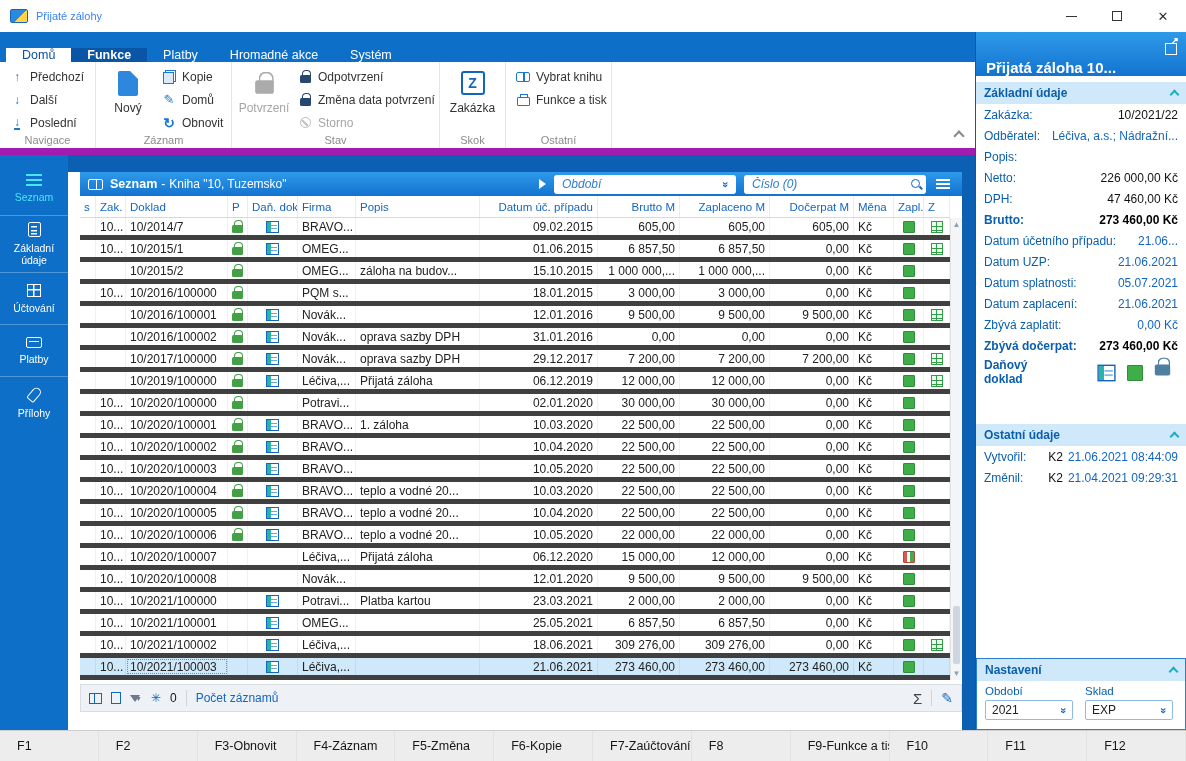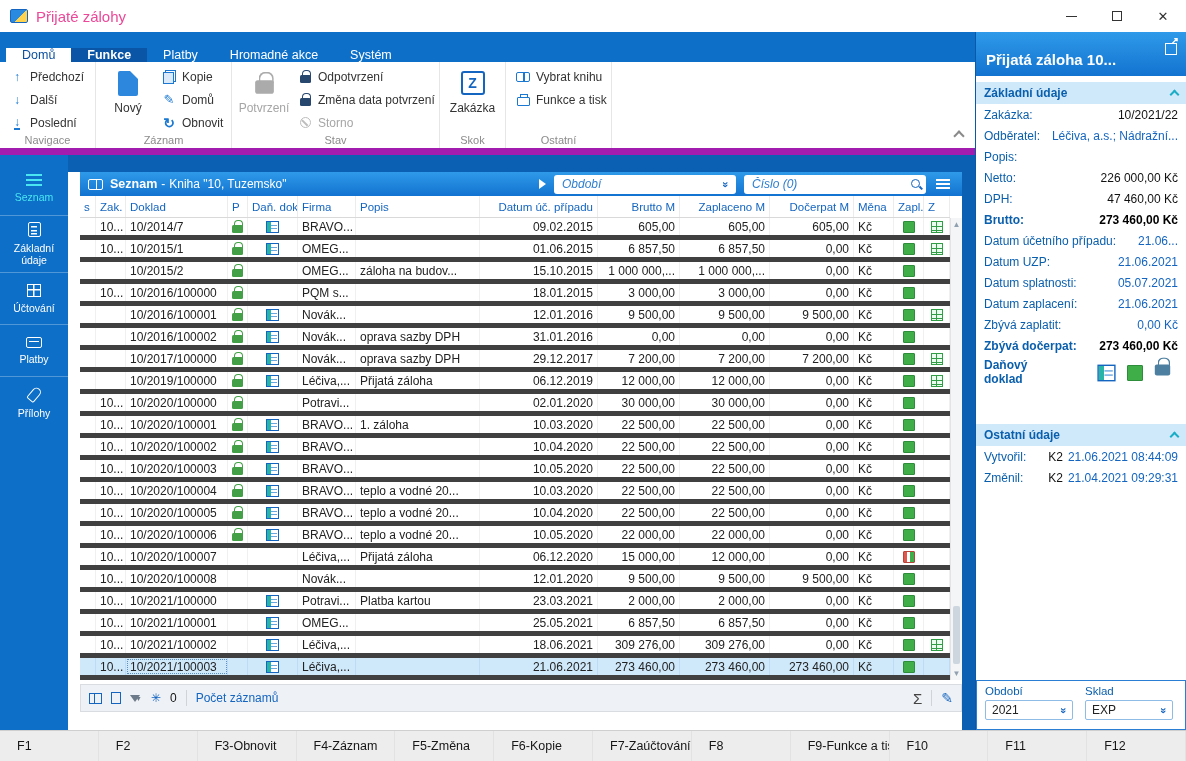--- a/index.html
+++ b/index.html
@@ -4,21 +4,21 @@
 <style>
   *{margin:0;padding:0;box-sizing:border-box}
   html,body{width:1186px;height:761px;overflow:hidden}
   body{font-family:"Liberation Sans",sans-serif;font-size:12px;color:#222;background:#fff}
   .window{width:1186px;height:761px;display:flex;flex-direction:column}
 
   
   .titlebar{height:32px;flex:0 0 32px;display:flex;align-items:center;padding-left:10px;background:#fff}
   .app-icon{width:18px;height:14px;border:1px solid #1465c0;border-radius:2px;
     background:linear-gradient(135deg,#2a8ae0 55%,#ffd34d 55%);margin-right:8px}
-  .title-text{font-size:15px;color:#ec4899}
+  .title-text{font-size:11px;color:#3b82f6}
   .win-controls{margin-left:auto;display:flex;height:32px}
   .win-btn{width:46px;height:32px;display:flex;align-items:center;justify-content:center;color:#333}
   .glyph-min{width:11px;height:1px;background:#333;display:block}
   .glyph-max{width:10px;height:10px;border:1px solid #333;display:block}
   .glyph-close::before{content:"✕";font-size:13px;color:#333}
 
   
   .midrow{flex:1;display:flex;min-height:0}
   .left-stack{width:975px;display:flex;flex-direction:column;min-width:0}
 
@@ -163,21 +163,21 @@
   .f-count{color:#111}
   .f-sep{width:1px;height:16px;background:#d0d4d9}
   .f-label{color:#1465c0}
   .f-right{margin-left:auto;display:flex;align-items:center;gap:9px}
   .f-sigma::before{content:"Σ";font-size:15px;color:#444}
   .f-pencil::before{content:"✎";font-size:14px;color:#1465c0}
 
   
   .panel{width:211px;flex:0 0 211px;display:flex;flex-direction:column;background:#fff;border-left:1px solid #0a58a8}
   .panel-title{height:44px;flex:0 0 44px;background:linear-gradient(180deg,#2f9ae9,#1273d0);color:#fff;
-    display:flex;align-items:center;padding:11px 30px 0 10px;font-size:15px;font-weight:bold;position:relative}
+    display:flex;align-items:flex-end;padding:11px 30px 0 10px;font-size:15px;font-weight:bold;position:relative}
   .panel-title .ttl{overflow:hidden;white-space:nowrap;text-overflow:ellipsis}
   .expand{position:absolute;right:9px;top:11px;width:12px;height:12px;border:1.5px solid #fff}
   .expand::after{content:"↗";position:absolute;right:-3px;top:-9px;font-size:10px;color:#fff}
   .panel-body{flex:1;display:flex;flex-direction:column;min-height:0;padding-top:6px}
   .sec-header{height:22px;background:#cfe9fb;color:#0a5fad;font-weight:bold;display:flex;align-items:center;padding:0 8px}
   .sec-chevron{margin-left:auto;width:7px;height:7px;border-left:2px solid #19aec6;border-top:2px solid #19aec6;transform:rotate(45deg);margin-top:3px}
   .pfield{height:21px;display:flex;align-items:center;padding:0 8px;gap:6px}
   .plabel{color:#0a5fad;white-space:nowrap}
   .pvalue{margin-left:auto;overflow:hidden;text-overflow:ellipsis;white-space:nowrap;text-align:right;color:#111}
   .pvalue.link{color:#1465c0}
@@ -983,20 +983,24 @@
                   <span class="ouser">K2</span>
                   <span class="otime">21.04.2021 09:29:31</span>
                 </span>
               </div>
             </div>
         </div>
 
         <div class="panel-spacer"></div>
 
         <div class="nastaveni">
+          <div class="sec-header">
+            <span>Nastavení</span>
+            <span class="sec-chevron"></span>
+          </div>
           <div class="nset-body">
             <div class="nset-group">
               <span class="nset-label">Období</span>
               <div class="nset-box">
                 <span class="val">2021</span>
                 <span class="dd">
                     <span class="dd-glyph"></span>
                   </span>
               </div>
             </div>

